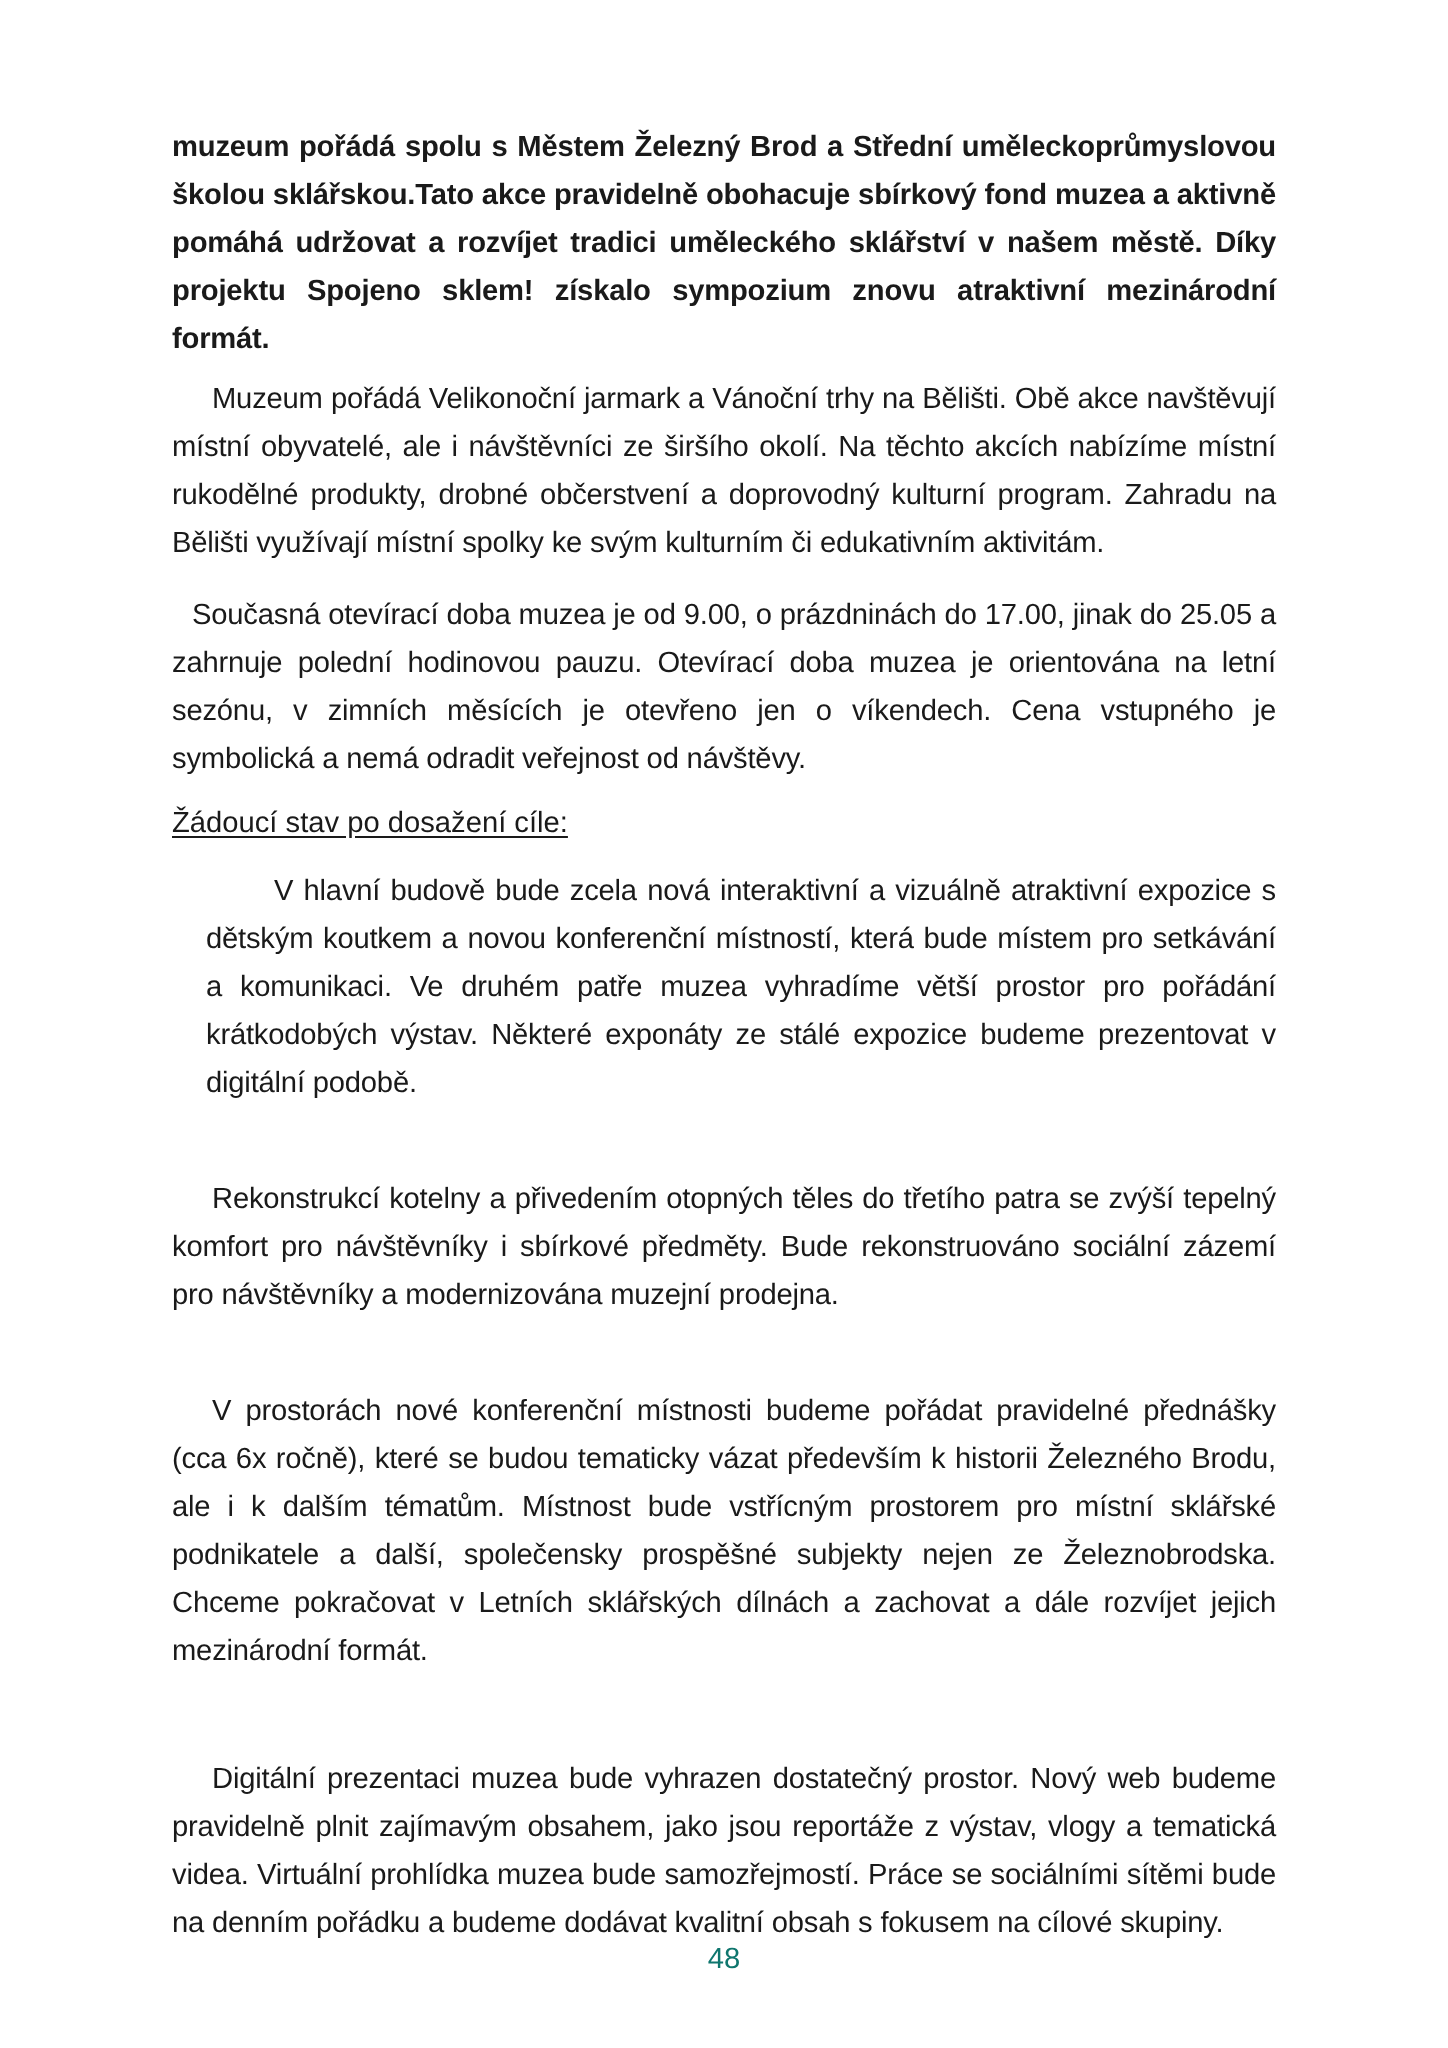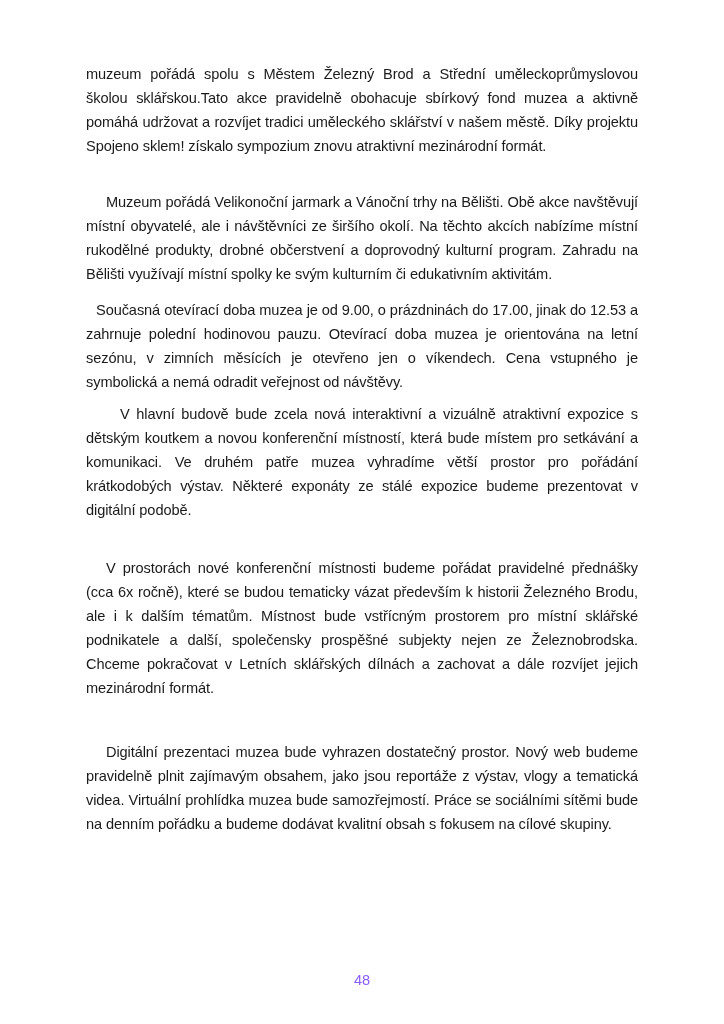--- a/index.html
+++ b/index.html
@@ -23,59 +23,62 @@
     }
     .para {
       margin: 0;
       font-size: 14.6px;
       line-height: 24px;
       text-align: justify;
       letter-spacing: -0.1px;
       word-spacing: 0px;
     }
     .para.first {
-      margin-bottom: 32px;
+      margin-bottom: 6px;
+      font-weight: bold;
     }
     .para.indent { text-indent: 20px; }
-    .para.indent-lg { text-indent: 34px; }
+    .para.indent-lg { text-indent: 34px; margin-left: 17px; }
     .para.indent-md { text-indent: 10px; }
     .p-muzeum { margin-bottom: 12px; }
     .p-oteviraci { margin-bottom: 8px; }
     .heading {
       margin: 0 0 10px 0;
       font-size: 14.6px;
       line-height: 24px;
       text-decoration: underline;
       text-underline-offset: 2px;
     }
     .p-hlavni { margin-bottom: 34px; }
     .p-rekon { margin-bottom: 34px; }
     .p-prostor { margin-bottom: 40px; }
     .page-number {
       position: absolute;
       left: 0;
       width: 724px;
       top: 972px;
       text-align: center;
       font-size: 14.6px;
-      color: #8b5cf6;
+      color: #0f766e;
     }
   </style>
 </head>
 <body>
 
 <div class="page">
   <p class="para first">muzeum pořádá spolu s Městem Železný Brod a Střední uměleckoprůmyslovou školou sklářskou.Tato akce pravidelně obohacuje sbírkový fond muzea a aktivně pomáhá udržovat a rozvíjet tradici uměleckého sklářství v našem městě. Díky projektu Spojeno sklem! získalo sympozium znovu atraktivní mezinárodní formát.</p>
 
   <p class="para indent p-muzeum">Muzeum pořádá Velikonoční jarmark a Vánoční trhy na Bělišti. Obě akce navštěvují místní obyvatelé, ale i návštěvníci ze širšího okolí. Na těchto akcích nabízíme místní rukodělné produkty, drobné občerstvení a doprovodný kulturní program. Zahradu na Bělišti využívají místní spolky ke svým kulturním či edukativním aktivitám.</p>
 
-  <p class="para indent-md p-oteviraci">Současná otevírací doba muzea je od 9.00, o prázdninách do 17.00, jinak do 12.53 a zahrnuje polední hodinovou pauzu. Otevírací doba muzea je orientována na letní sezónu, v zimních měsících je otevřeno jen o víkendech. Cena vstupného je symbolická a nemá odradit veřejnost od návštěvy.</p>
+  <p class="para indent-md p-oteviraci">Současná otevírací doba muzea je od 9.00, o prázdninách do 17.00, jinak do 25.05 a zahrnuje polední hodinovou pauzu. Otevírací doba muzea je orientována na letní sezónu, v zimních měsících je otevřeno jen o víkendech. Cena vstupného je symbolická a nemá odradit veřejnost od návštěvy.</p>
 
+  <p class="heading">Žádoucí stav po dosažení cíle:</p>
 
   <p class="para indent-lg p-hlavni">V hlavní budově bude zcela nová interaktivní a vizuálně atraktivní expozice s dětským koutkem a novou konferenční místností, která bude místem pro setkávání a komunikaci. Ve druhém patře muzea vyhradíme větší prostor pro pořádání krátkodobých výstav. Některé exponáty ze stálé expozice budeme prezentovat v digitální podobě.</p>
 
+  <p class="para indent p-rekon">Rekonstrukcí kotelny a přivedením otopných těles do třetího patra se zvýší tepelný komfort pro návštěvníky i sbírkové předměty. Bude rekonstruováno sociální zázemí pro návštěvníky a modernizována muzejní prodejna.</p>
 
   <p class="para indent p-prostor">V prostorách nové konferenční místnosti budeme pořádat pravidelné přednášky (cca 6x ročně), které se budou tematicky vázat především k historii Železného Brodu, ale i k dalším tématům. Místnost bude vstřícným prostorem pro místní sklářské podnikatele a další, společensky prospěšné subjekty nejen ze Železnobrodska. Chceme pokračovat v Letních sklářských dílnách a zachovat a dále rozvíjet jejich mezinárodní formát.</p>
 
   <p class="para indent">Digitální prezentaci muzea bude vyhrazen dostatečný prostor. Nový web budeme pravidelně plnit zajímavým obsahem, jako jsou reportáže z výstav, vlogy a tematická videa. Virtuální prohlídka muzea bude samozřejmostí. Práce se sociálními sítěmi bude na denním pořádku a budeme dodávat kvalitní obsah s fokusem na cílové skupiny.</p>
 </div>
 
 <div class="page-number">48</div>
 
 </body></html>

